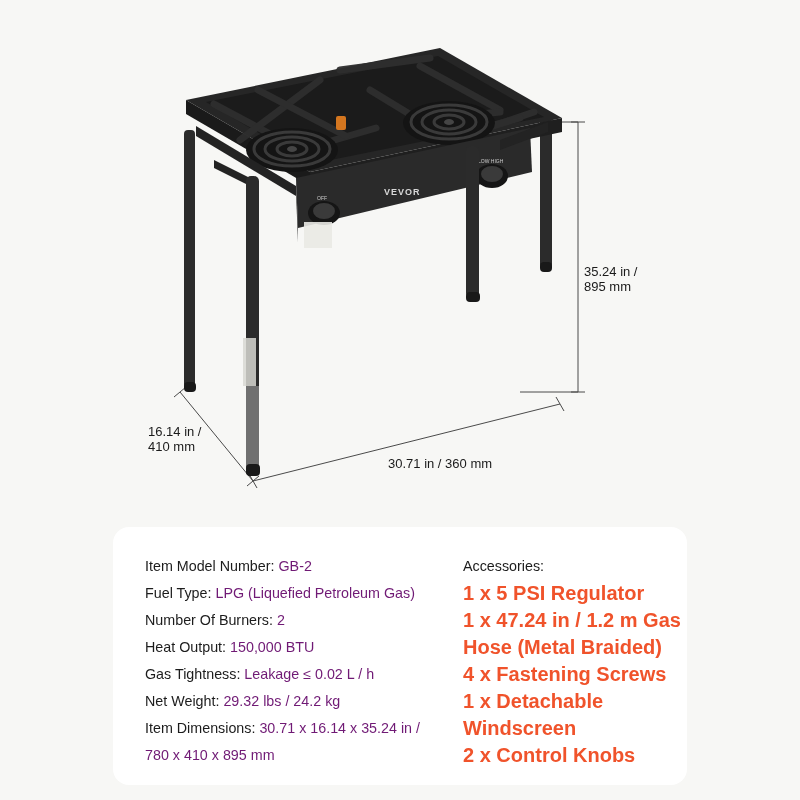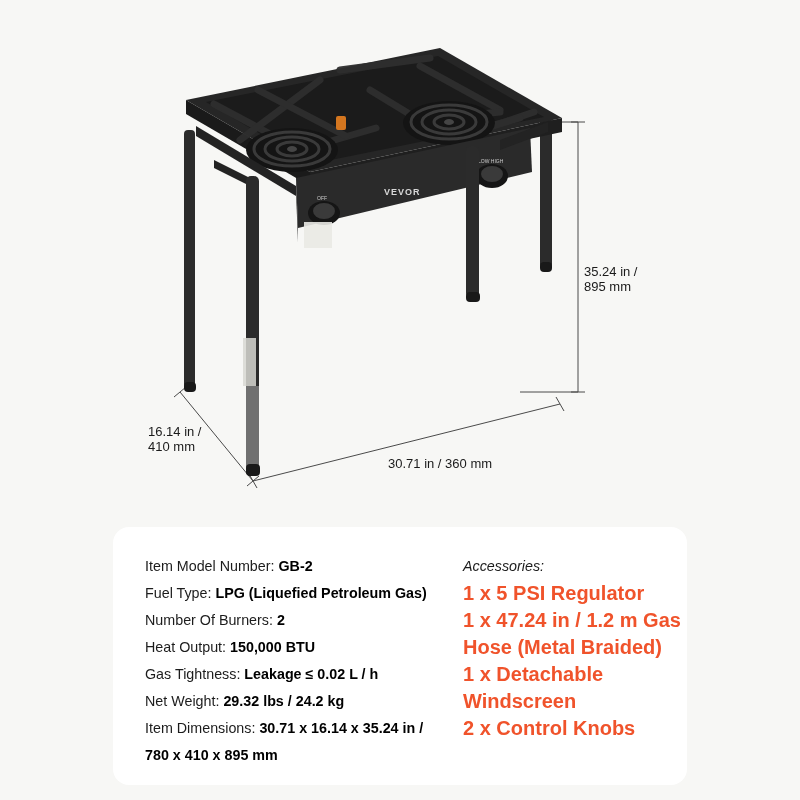--- a/index.html
+++ b/index.html
@@ -73,26 +73,25 @@
   #spec-col-left { width: 300px; flex: 0 0 300px; }
   #spec-col-right { width: 230px; flex: 0 0 230px; }
 
   .spec-line {
     font-size: 14.3px;
     line-height: 27px;
     color: #1c1c1c;
     white-space: normal;
   }
   .spec-label { color: #1c1c1c; }
-  .spec-value { color: #000000; font-weight: bold; }
+  .spec-value { color: #701a75; font-weight: normal; }
   .acc-head {
     font-size: 14.3px;
     line-height: 27px;
     color: #1c1c1c;
-    font-style: italic;
   }
   .acc-item {
     font-size: 20px;
     line-height: 27px;
     color: #f0532b;
     font-weight: bold;
   }
 </style>
 </head>
 <body>
@@ -233,16 +232,17 @@
     </div>
     <div class="spec-line">
       <span class="spec-label">Item Dimensions: </span><span class="spec-value">30.71 x 16.14 x 35.24 in / 780 x 410 x 895 mm</span>
     </div>
   </div>
 
   <div class="spec-col" id="spec-col-right">
     <div class="acc-head">Accessories:</div>
     <div class="acc-item">1 x 5 PSI Regulator</div>
     <div class="acc-item">1 x 47.24 in / 1.2 m Gas Hose (Metal Braided)</div>
+    <div class="acc-item">4 x Fastening Screws</div>
     <div class="acc-item">1 x Detachable Windscreen</div>
     <div class="acc-item">2 x Control Knobs</div>
   </div>
 </div>
 
 </body></html>

